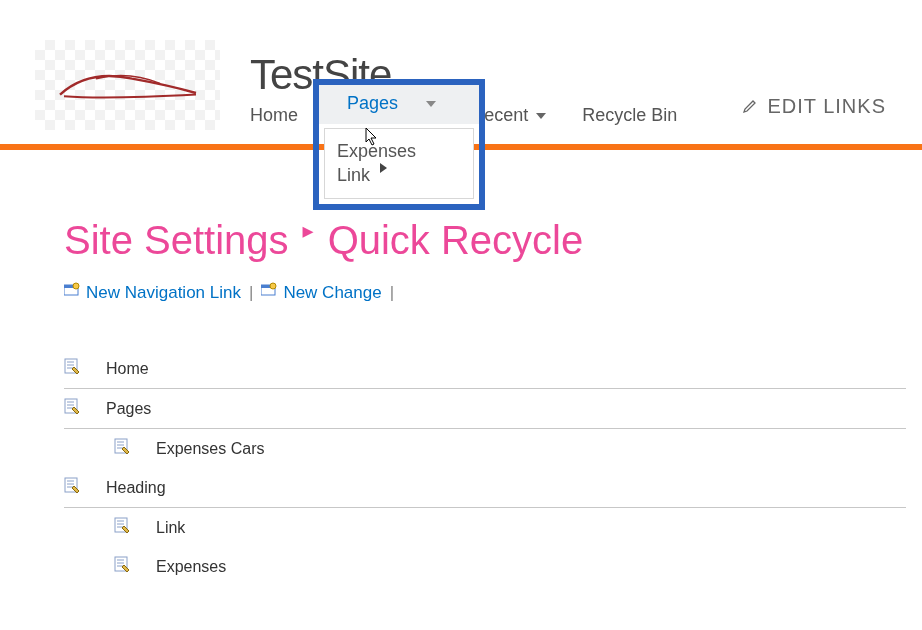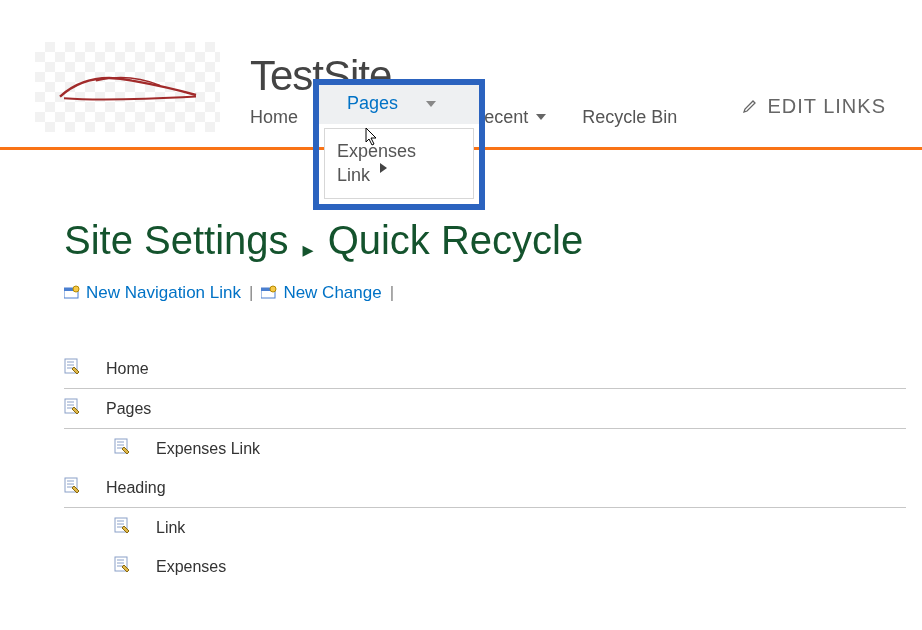--- a/index.html
+++ b/index.html
@@ -10,21 +10,21 @@
       height: 630px;
       background: #fff;
       overflow: hidden;
     }
     .header {
       display: flex;
       align-items: center;
       background: #fff;
       padding: 8px 0 0 0;
       height: 150px;
-      border-bottom: 3px solid #f97316;
+      border-bottom: 6px solid #f97316;
       position: relative;
     }
     .logo-wrap {
       width: 185px;
       height: 90px;
       background-image:
         linear-gradient(45deg, #f2f2f2 25%, transparent 25%),
         linear-gradient(-45deg, #f2f2f2 25%, transparent 25%),
         linear-gradient(45deg, transparent 75%, #f2f2f2 75%),
         linear-gradient(-45deg, transparent 75%, #f2f2f2 75%);
@@ -127,42 +127,42 @@
       display:flex; align-items:center;
     }
     .edit-links .pencil { margin-right:10px;}
 
     .content {
       padding: 10px 16px 0 64px;
     }
     .breadcrumb-title {
       font-size: 40px;
       font-weight:300;
-      color:#14532d;
+      color:#ec4899;
       margin-top:58px;
       display:flex;
-      align-items:flex-end;
+      align-items:flex-start;
       flex-wrap:wrap;
     }
     .breadcrumb-title .sep {
       font-size:22px;
       margin: 0 14px;
     }
 
     .action-links {
       margin-top:20px;
       font-size:17px;
       color:#0072c6;
       display:flex;
       align-items:center;
       flex-wrap:wrap;
     }
     .action-links .action {
       cursor:pointer;
-      display:flex; align-items:center;
+      display:flex; align-items:flex-start;
     }
     .action-links .divider { color:#888; margin:0 8px;}
     .action-links .mini-icon { margin-right:4px; position:relative; top:-2px;}
 
     .ql-list { margin-top:46px;}
     .ql-row {
       display:flex; align-items:center;
       padding:9px 0 8px 0;
       border-bottom:1px solid #c7c7c7;
       font-size:16px;
@@ -306,21 +306,21 @@
     <div class="ql-row child n-border">
       <span class="edit-ico">
         <svg class="sp-edit-icon" viewBox="0 0 18 18">
             <rect x="1" y="1" width="12" height="14" fill="#fff" stroke="#8aa0c8"></rect>
             <line x1="3" y1="4" x2="10" y2="4" stroke="#8aa0c8"></line>
             <line x1="3" y1="7" x2="10" y2="7" stroke="#8aa0c8"></line>
             <line x1="3" y1="10" x2="10" y2="10" stroke="#8aa0c8"></line>
             <path d="M10 9l5 5-2 2-5-5z" fill="#e0b84a" stroke="#8a6a10"></path>
           </svg>
       </span>
-      <span class="label">Expenses Link</span>
+      <span class="label">Expenses Cars</span>
     </div>
 
     <div class="ql-row">
       <span class="edit-ico">
         <svg class="sp-edit-icon" viewBox="0 0 18 18">
             <rect x="1" y="1" width="12" height="14" fill="#fff" stroke="#8aa0c8"></rect>
             <line x1="3" y1="4" x2="10" y2="4" stroke="#8aa0c8"></line>
             <line x1="3" y1="7" x2="10" y2="7" stroke="#8aa0c8"></line>
             <line x1="3" y1="10" x2="10" y2="10" stroke="#8aa0c8"></line>
             <path d="M10 9l5 5-2 2-5-5z" fill="#e0b84a" stroke="#8a6a10"></path>

